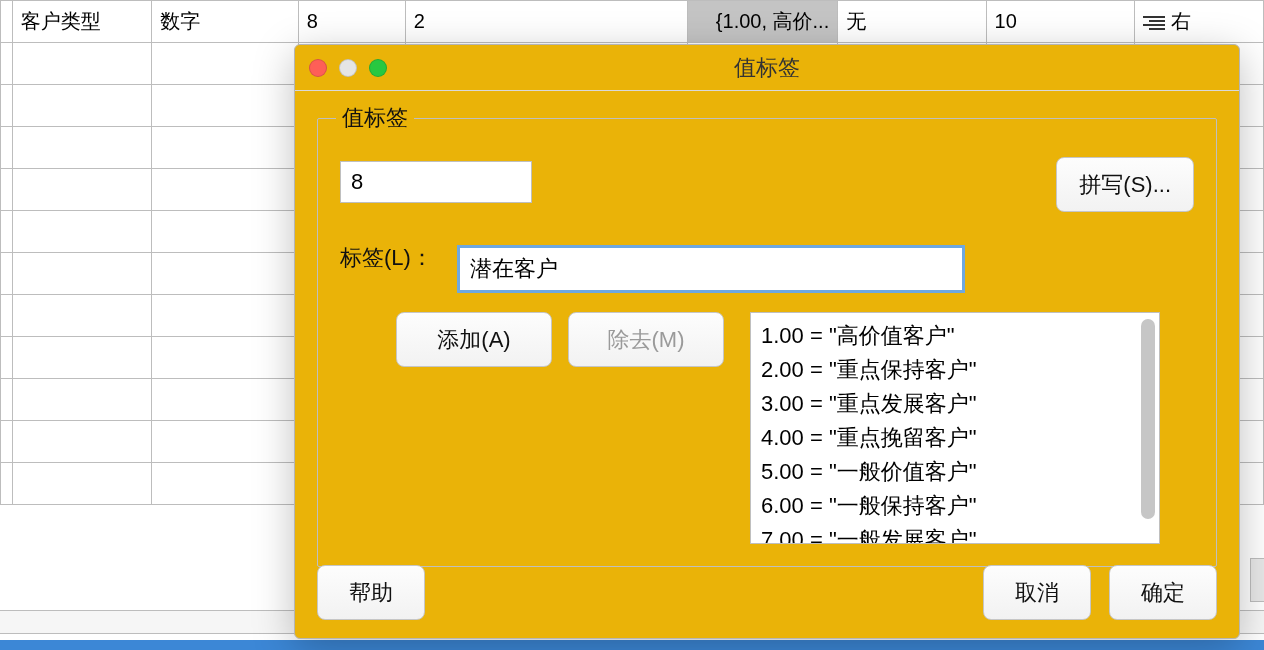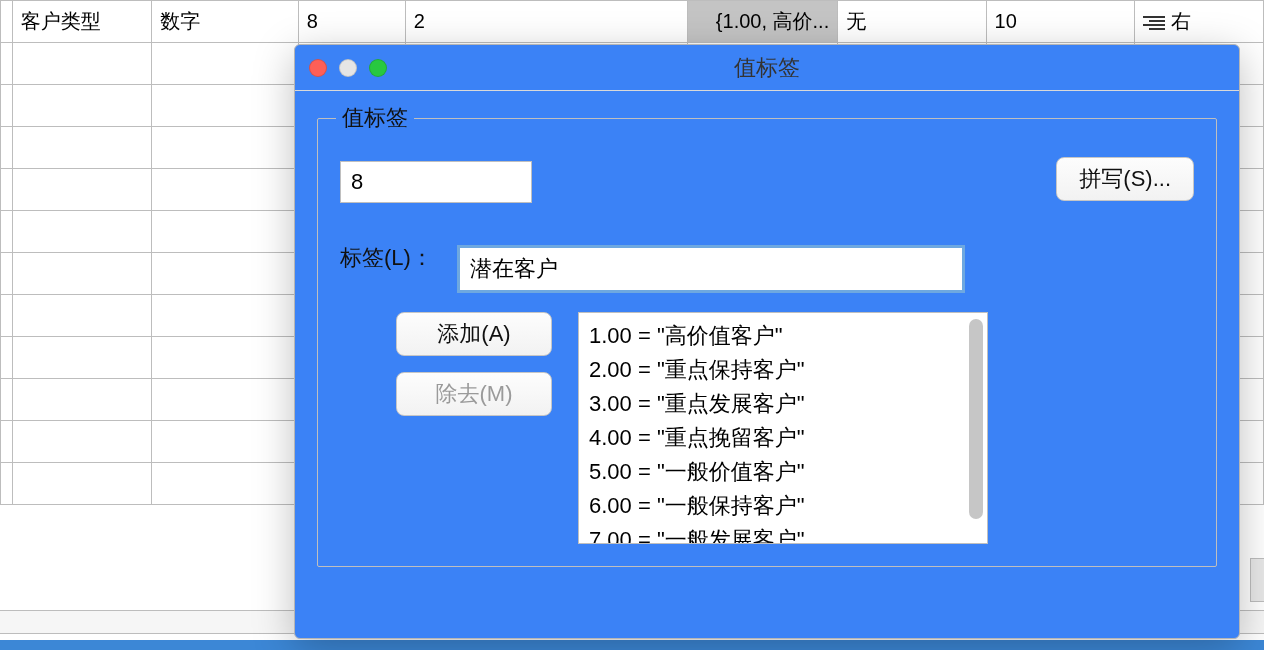--- a/index.html
+++ b/index.html
@@ -56,21 +56,21 @@
     background:#3c87d6;
   }
 
   
   .dialog {
     position: absolute;
     left: 294px;
     top: 44px;
     width: 946px;
     height: 595px;
-    background: #3b82f6;
+    background: #eab308;
     border: 1px solid #b5b5b5;
     border-radius: 6px;
     box-shadow: 0 10px 40px rgba(0,0,0,0.25);
   }
   .titlebar {
     height: 46px;
     border-bottom: 1px solid #d9d9d9;
     position: relative;
     display:flex;
     align-items:center;
@@ -112,40 +112,40 @@
   input.text.focus {
     border: none;
     outline: 3px solid #6ea8e0;
     outline-offset: 0;
   }
 
   .btn {
     display:inline-flex;
     align-items:center;
     justify-content:center;
-    height:44px;
+    height:55px;
     padding:0 22px;
     font-size:22px;
     color:#111;
     background:linear-gradient(#fdfdfd,#f2f2f2);
     border:1px solid #c6c6c6;
     border-radius:8px;
     user-select:none;
   }
   .btn.disabled { color:#9a9a9a; }
 
   .btn.spelling { position:absolute; right:0; top:-58px; }
 
   .mid {
     display:flex;
     gap:26px;
     align-items:flex-start;
     margin-top:8px;
   }
-  .mid-buttons { display:flex; flex-direction:column; gap:16px; margin-left:56px; }
+  .mid-buttons { display:flex; flex-direction:row; gap:16px; margin-left:56px; }
   .mid-buttons .btn { width:156px; }
 
   .listwrap {
     position:relative;
     flex:1;
     max-width:410px;
     height:232px;
     border:1px solid #bfbfbf;
     background:#fff;
     overflow:hidden;
@@ -374,13 +374,20 @@
               <div>6.00 = "一般保持客户"</div>
               <div>7.00 = "一般发展客户"</div>
             </div>
             <div class="scrollbar"></div>
           </div>
         </div>
       </div>
     </fieldset>
   </div>
 
+  <div class="footer">
+    <span class="btn">帮助</span>
+    <div class="right">
+      <span class="btn">取消</span>
+      <span class="btn">确定</span>
+    </div>
+  </div>
 </div>
 
 </body></html>

